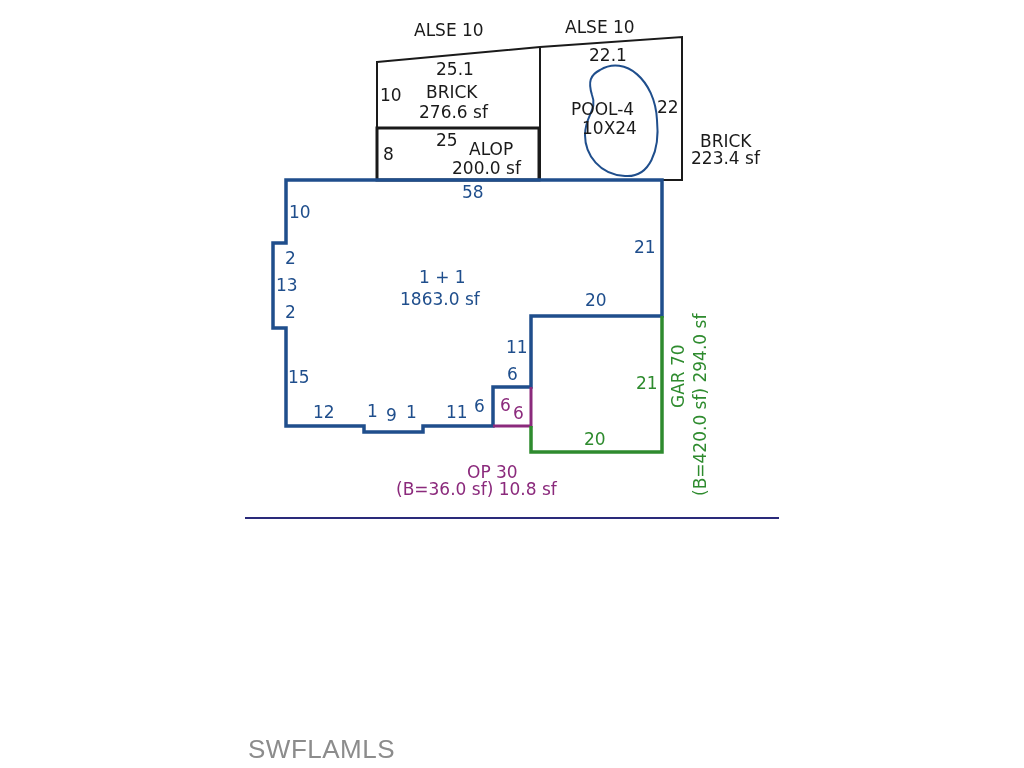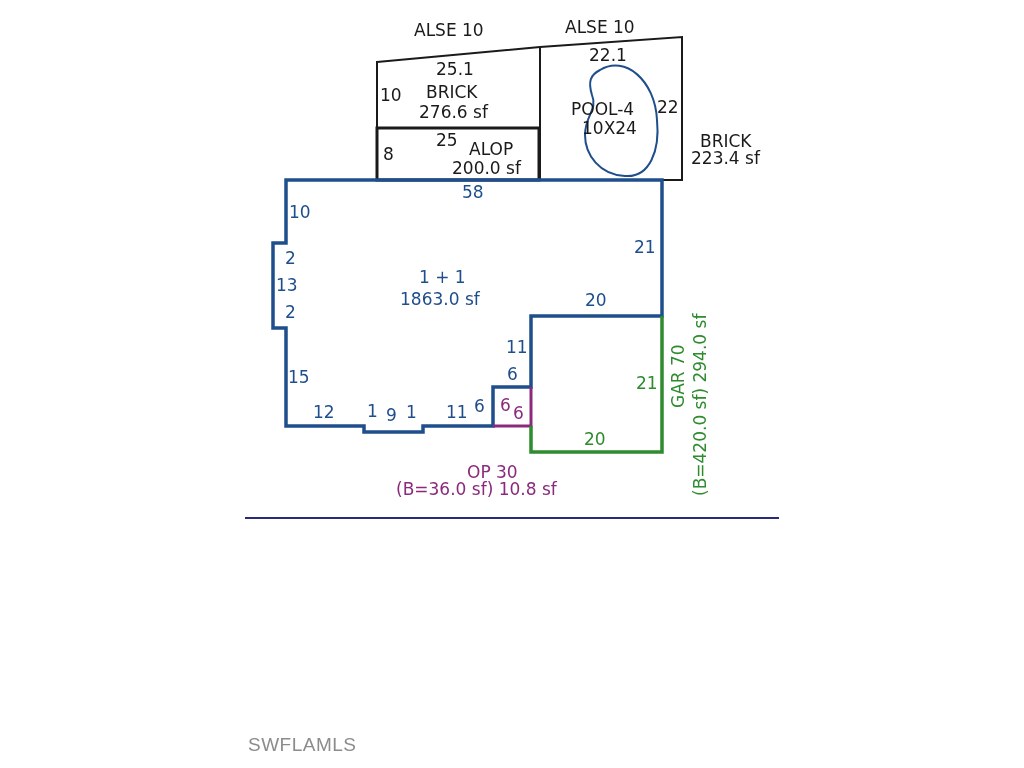--- a/index.html
+++ b/index.html
@@ -3,21 +3,21 @@
 <meta charset="utf-8">
 <style>
   html, body { margin: 0; padding: 0; background: #ffffff; }
   body { width: 1024px; height: 768px; position: relative; overflow: hidden; font-family: "DejaVu Sans", sans-serif; }
   svg#sketch { position: absolute; left: 0; top: 0; }
   .lbl { font-family: "DejaVu Sans", sans-serif; font-size: 17px; }
   .blk { fill: #1a1a1a; }
   .blu { fill: #1f4e8c; }
   .grn { fill: #2e8b2e; }
   .pur { fill: #8b2a7c; }
-  .watermark { position: absolute; left: 248px; top: 734px; font-family: "Liberation Sans", sans-serif; font-size: 19px; color: #8c8c8c; letter-spacing: 0.5px; text-align: right; }
+  .watermark { position: absolute; left: 248px; top: 734px; font-family: "Liberation Sans", sans-serif; font-size: 26px; color: #8c8c8c; letter-spacing: 0.5px; text-align: right; }
 </style>
 </head>
 <body>
 
 <svg id="sketch" width="1024" height="768" viewBox="0 0 1024 768">
 
   <polygon points="377,62 540,47 682,37 682,180 377,180" fill="none" stroke="#1a1a1a" stroke-width="2"></polygon>
   <line x1="540" y1="47" x2="540" y2="180" stroke="#1a1a1a" stroke-width="2"></line>
 
   <rect x="377" y="128" width="162" height="52" fill="none" stroke="#1a1a1a" stroke-width="3"></rect>

